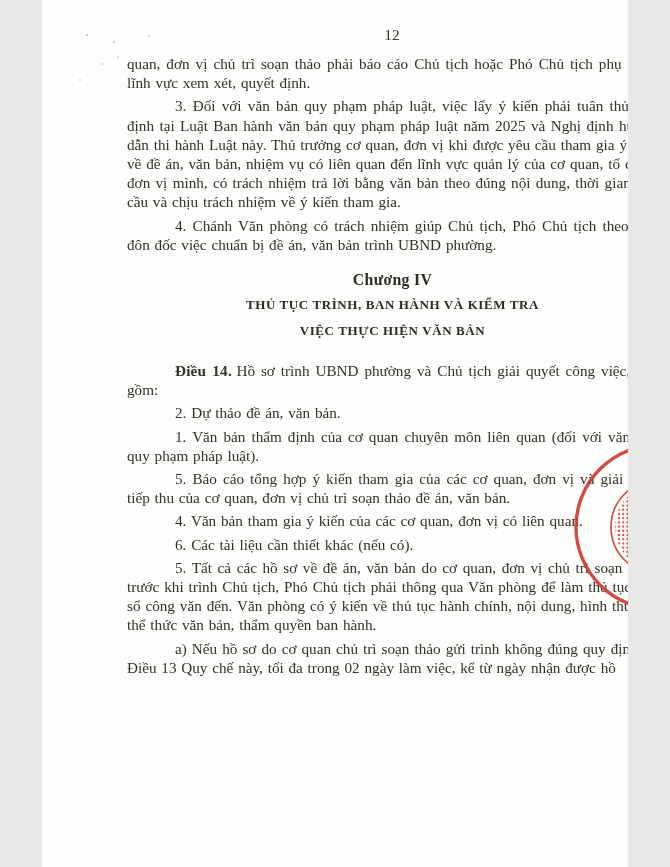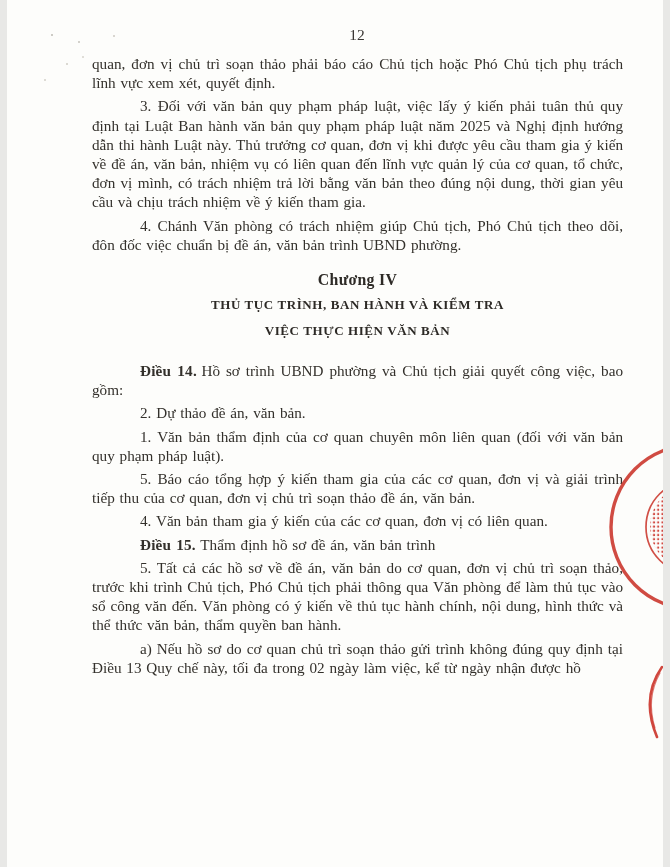--- a/index.html
+++ b/index.html
@@ -1,18 +1,18 @@
 <!DOCTYPE html>
 <html lang="vi"><head>
 <meta charset="utf-8">
 <style>
   html, body { margin: 0; padding: 0; background: #e8e8e6; }
   .page {
     position: relative;
-    width: 656px;
+    width: 586px;
     height: 867px;
     margin: 0 auto;
     background: #fdfdfb;
     overflow: hidden;
     font-family: "Liberation Serif", "DejaVu Serif", serif;
     color: #33302b;
   }
   .page-number {
     position: absolute;
     top: 26px;
@@ -118,22 +118,22 @@
       <div class="ch-line">THỦ TỤC TRÌNH, BAN HÀNH VÀ KIỂM TRA</div>
       <div class="ch-line">VIỆC THỰC HIỆN VĂN BẢN</div>
     </div>
 
     <p class="after-gap"><b class="lead">Điều 14.</b><span>Hồ sơ trình UBND phường và Chủ tịch giải quyết công việc, bao gồm:</span></p>
 
     <p>2. Dự thảo đề án, văn bản.</p>
     <p>1. Văn bản thẩm định của cơ quan chuyên môn liên quan (đối với văn bản quy phạm pháp luật).</p>
     <p>5. Báo cáo tổng hợp ý kiến tham gia của các cơ quan, đơn vị và giải trình tiếp thu của cơ quan, đơn vị chủ trì soạn thảo đề án, văn bản.</p>
     <p>4. Văn bản tham gia ý kiến của các cơ quan, đơn vị có liên quan.</p>
+    <p>6. Các tài liệu cần thiết khác (nếu có).</p>
 
-    <p><b class="lead">Điều 15.</b><span>Thẩm định hồ sơ đề án, văn bản trình</span></p>
 
     <p>5. Tất cả các hồ sơ về đề án, văn bản do cơ quan, đơn vị chủ trì soạn thảo, trước khi trình Chủ tịch, Phó Chủ tịch phải thông qua Văn phòng để làm thủ tục vào sổ công văn đến. Văn phòng có ý kiến về thủ tục hành chính, nội dung, hình thức và thể thức văn bản, thẩm quyền ban hành.</p>
     <p>a) Nếu hồ sơ do cơ quan chủ trì soạn thảo gửi trình không đúng quy định tại Điều 13 Quy chế này, tối đa trong 02 ngày làm việc, kể từ ngày nhận được hồ</p>
 
   </div>
 
   <div class="stamp-wrap">
     <svg width="70" height="180" viewBox="600 440 70 180" xmlns="http://www.w3.org/2000/svg">
       <defs>
         <pattern id="emblemdots" width="4.2" height="4.2" patternUnits="userSpaceOnUse">

